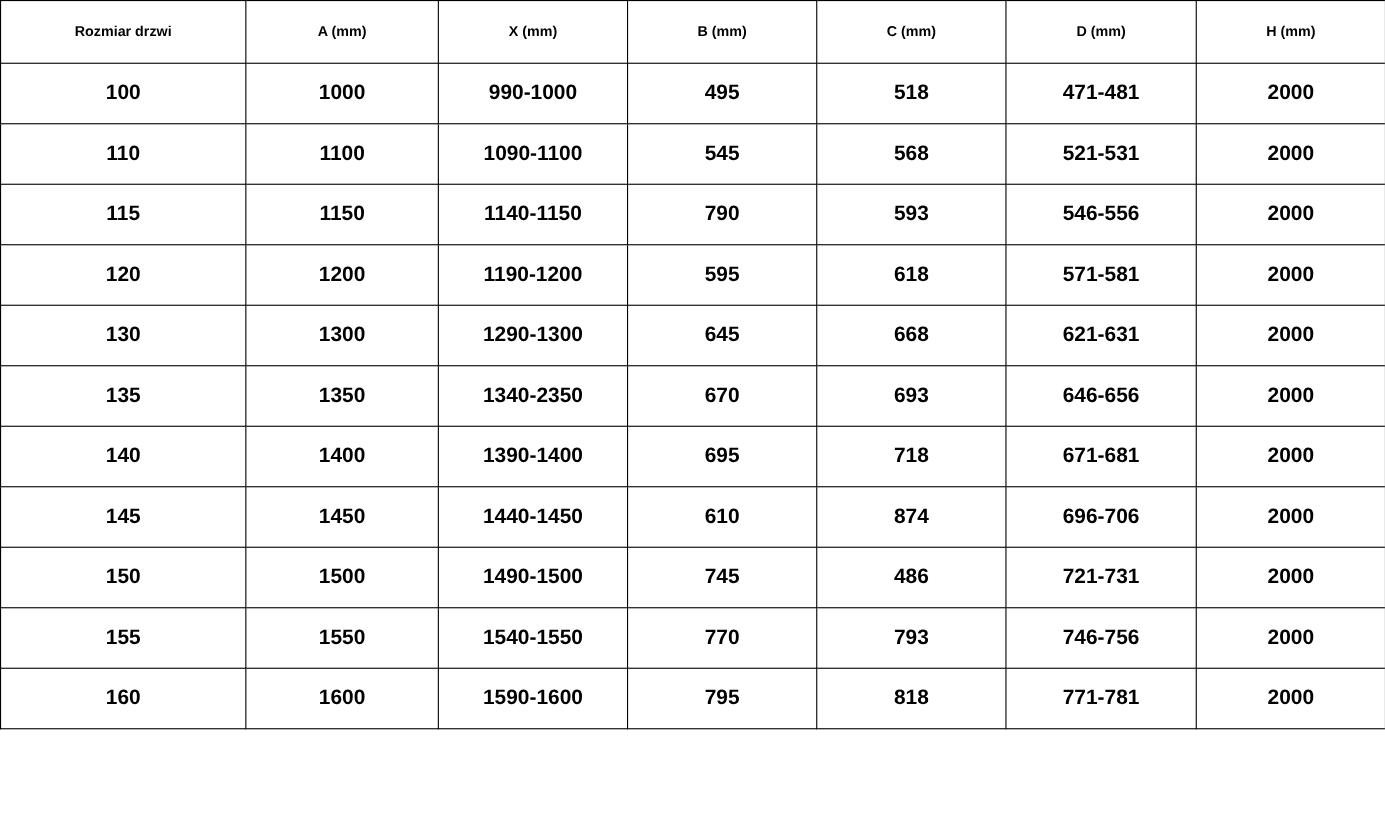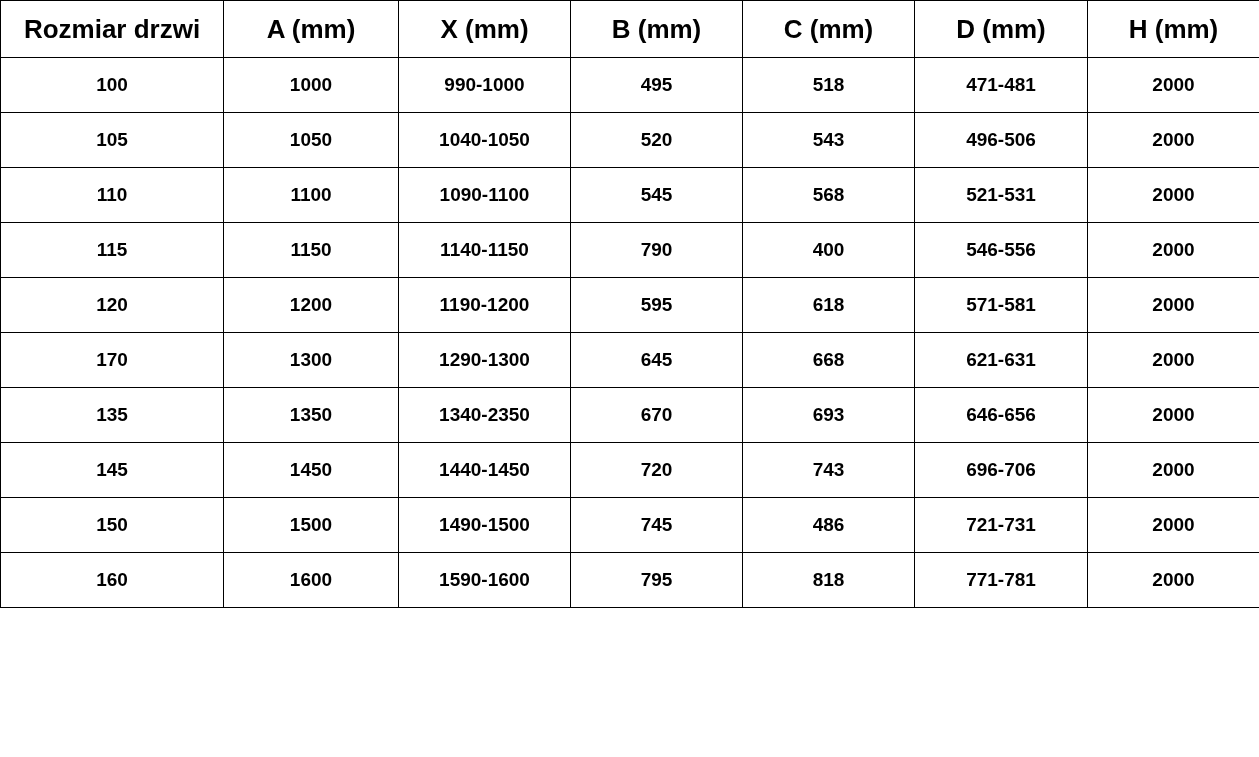--- a/index.html
+++ b/index.html
@@ -30,21 +30,21 @@
     background: #ffffff;
     padding: 0;
     height: 54px;
     line-height: 54px;
     overflow: hidden;
     white-space: nowrap;
   }
   table.dims thead th {
     height: 56px;
     line-height: 56px;
-    font-size: 26px;
+    font-size: 13px;
   }
   
   col.c0 { width: 223px; }
   col.c1 { width: 175px; }
   col.c2 { width: 172px; }
   col.c3 { width: 172px; }
   col.c4 { width: 172px; }
   col.c5 { width: 173px; }
   col.c6 { width: 172px; }
 </style>
@@ -76,89 +76,98 @@
     <tr>
       <td>100</td>
       <td>1000</td>
       <td>990-1000</td>
       <td>495</td>
       <td>518</td>
       <td>471-481</td>
       <td>2000</td>
     </tr>
     <tr>
-      <td>105</td>
-      <td>1050</td>
-      <td>1040-1050</td>
-      <td>520</td>
-      <td>543</td>
-      <td>496-506</td>
-      <td>2000</td>
-    </tr>
-    <tr>
       <td>110</td>
       <td>1100</td>
       <td>1090-1100</td>
       <td>545</td>
       <td>568</td>
       <td>521-531</td>
       <td>2000</td>
     </tr>
     <tr>
       <td>115</td>
       <td>1150</td>
       <td>1140-1150</td>
       <td>790</td>
-      <td>400</td>
+      <td>593</td>
       <td>546-556</td>
       <td>2000</td>
     </tr>
     <tr>
       <td>120</td>
       <td>1200</td>
       <td>1190-1200</td>
       <td>595</td>
       <td>618</td>
       <td>571-581</td>
       <td>2000</td>
     </tr>
     <tr>
-      <td>170</td>
+      <td>130</td>
       <td>1300</td>
       <td>1290-1300</td>
       <td>645</td>
       <td>668</td>
       <td>621-631</td>
       <td>2000</td>
     </tr>
     <tr>
       <td>135</td>
       <td>1350</td>
       <td>1340-2350</td>
       <td>670</td>
       <td>693</td>
       <td>646-656</td>
       <td>2000</td>
     </tr>
     <tr>
+      <td>140</td>
+      <td>1400</td>
+      <td>1390-1400</td>
+      <td>695</td>
+      <td>718</td>
+      <td>671-681</td>
+      <td>2000</td>
+    </tr>
+    <tr>
       <td>145</td>
       <td>1450</td>
       <td>1440-1450</td>
-      <td>720</td>
-      <td>743</td>
+      <td>610</td>
+      <td>874</td>
       <td>696-706</td>
       <td>2000</td>
     </tr>
     <tr>
       <td>150</td>
       <td>1500</td>
       <td>1490-1500</td>
       <td>745</td>
       <td>486</td>
       <td>721-731</td>
+      <td>2000</td>
+    </tr>
+    <tr>
+      <td>155</td>
+      <td>1550</td>
+      <td>1540-1550</td>
+      <td>770</td>
+      <td>793</td>
+      <td>746-756</td>
       <td>2000</td>
     </tr>
     <tr>
       <td>160</td>
       <td>1600</td>
       <td>1590-1600</td>
       <td>795</td>
       <td>818</td>
       <td>771-781</td>
       <td>2000</td>

